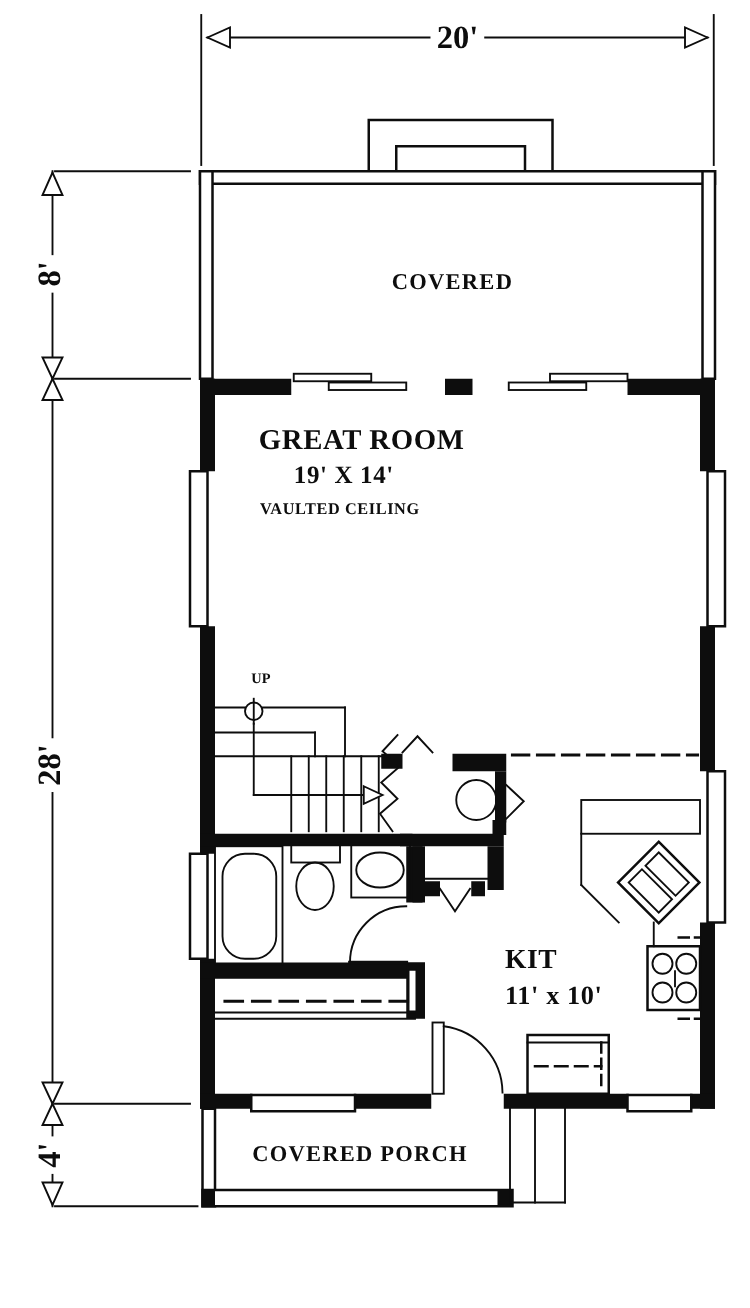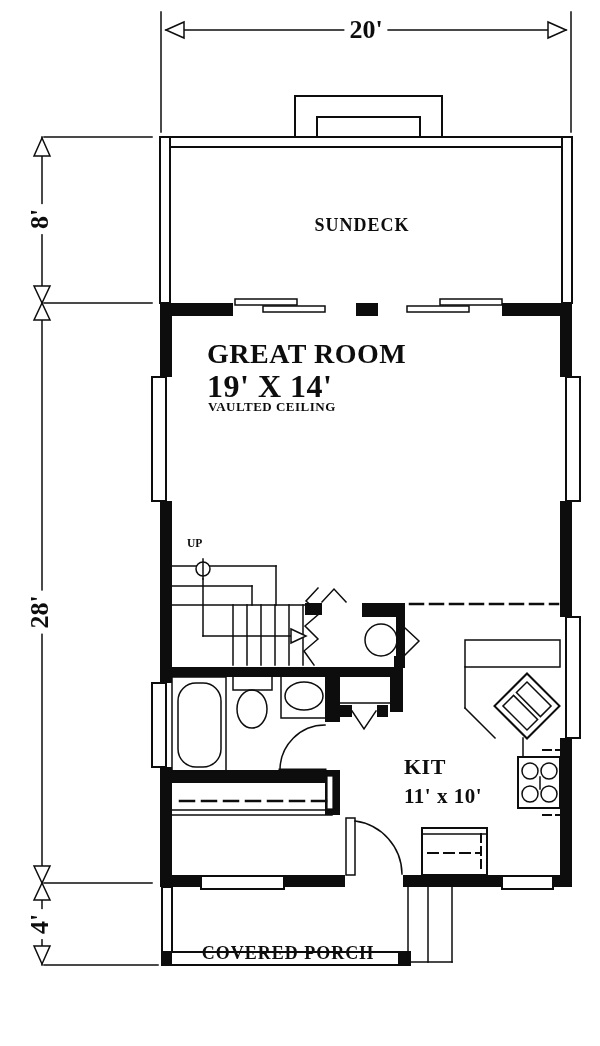--- a/index.html
+++ b/index.html
@@ -15,22 +15,22 @@
   .lbl{
     position:absolute;
     color:#0d0d0d;
     font-weight:bold;
     white-space:nowrap;
     line-height:1;
   }
   .center{transform:translate(-50%,-50%);}
   .rot{transform:translate(-50%,-50%) rotate(-90deg);background:#fff;padding:0 4px;}
   .dim{font-size:26px;background:#fff;padding:0 5px;}
-  .room-big{font-size:28px;letter-spacing:0.5px;}
-  .room-size{font-size:32px;letter-spacing:0.5px;}
+  .room-big{font-size:23px;letter-spacing:0.5px;}
+  .room-size{font-size:20px;letter-spacing:0.5px;margin-left:28px;}
   .room-note{font-size:13px;letter-spacing:0.5px;}
   .room-med{font-size:18px;letter-spacing:1px;}
   .kit-big{font-size:22px;letter-spacing:0.5px;text-align:right;}
   .kit-size{font-size:21px;letter-spacing:0.5px;text-align:right;}
   .up-lbl{font-size:11.5px;}
   .caption{font-size:26px;letter-spacing:0.2px;}
 </style>
 </head>
 <body>
 
@@ -213,26 +213,26 @@
     <line x1="452" y1="887" x2="452" y2="962"></line>
     <line x1="408" y1="962" x2="452" y2="962"></line>
   </g>
 </svg>
 
   <div class="lbl dim center" style="left:366px;top:30px;">20'</div>
   <div class="lbl dim rot" style="left:40px;top:219px;">8'</div>
   <div class="lbl dim rot" style="left:40px;top:612px;">28'</div>
   <div class="lbl dim rot" style="left:40px;top:924px;">4'</div>
 
-  <div class="lbl room-med center" style="left:362px;top:225px;">SUNDECK</div>
+  <div class="lbl room-med center" style="left:362px;top:225px;">COVERED</div>
 
   <div class="lbl room-big" style="left:207px;top:340px;">GREAT ROOM</div>
   <div class="lbl room-size" style="left:207px;top:370px;">19' X 14'</div>
   <div class="lbl room-note" style="left:208px;top:400px;">VAULTED CEILING</div>
 
-  <div class="lbl up-lbl" style="left:187px;top:538px;">UP</div>
+  <div class="lbl up-lbl" style="left:201px;top:538px;">UP</div>
 
   <div class="lbl kit-big" style="left:404px;top:756px;">KIT</div>
   <div class="lbl kit-size" style="left:404px;top:786px;">11' x 10'</div>
 
-  <div class="lbl room-med center" style="left:288px;top:953px;">COVERED PORCH</div>
+  <div class="lbl room-med center" style="left:288px;top:923px;">COVERED PORCH</div>
 
 </div>
 
 </body></html>

